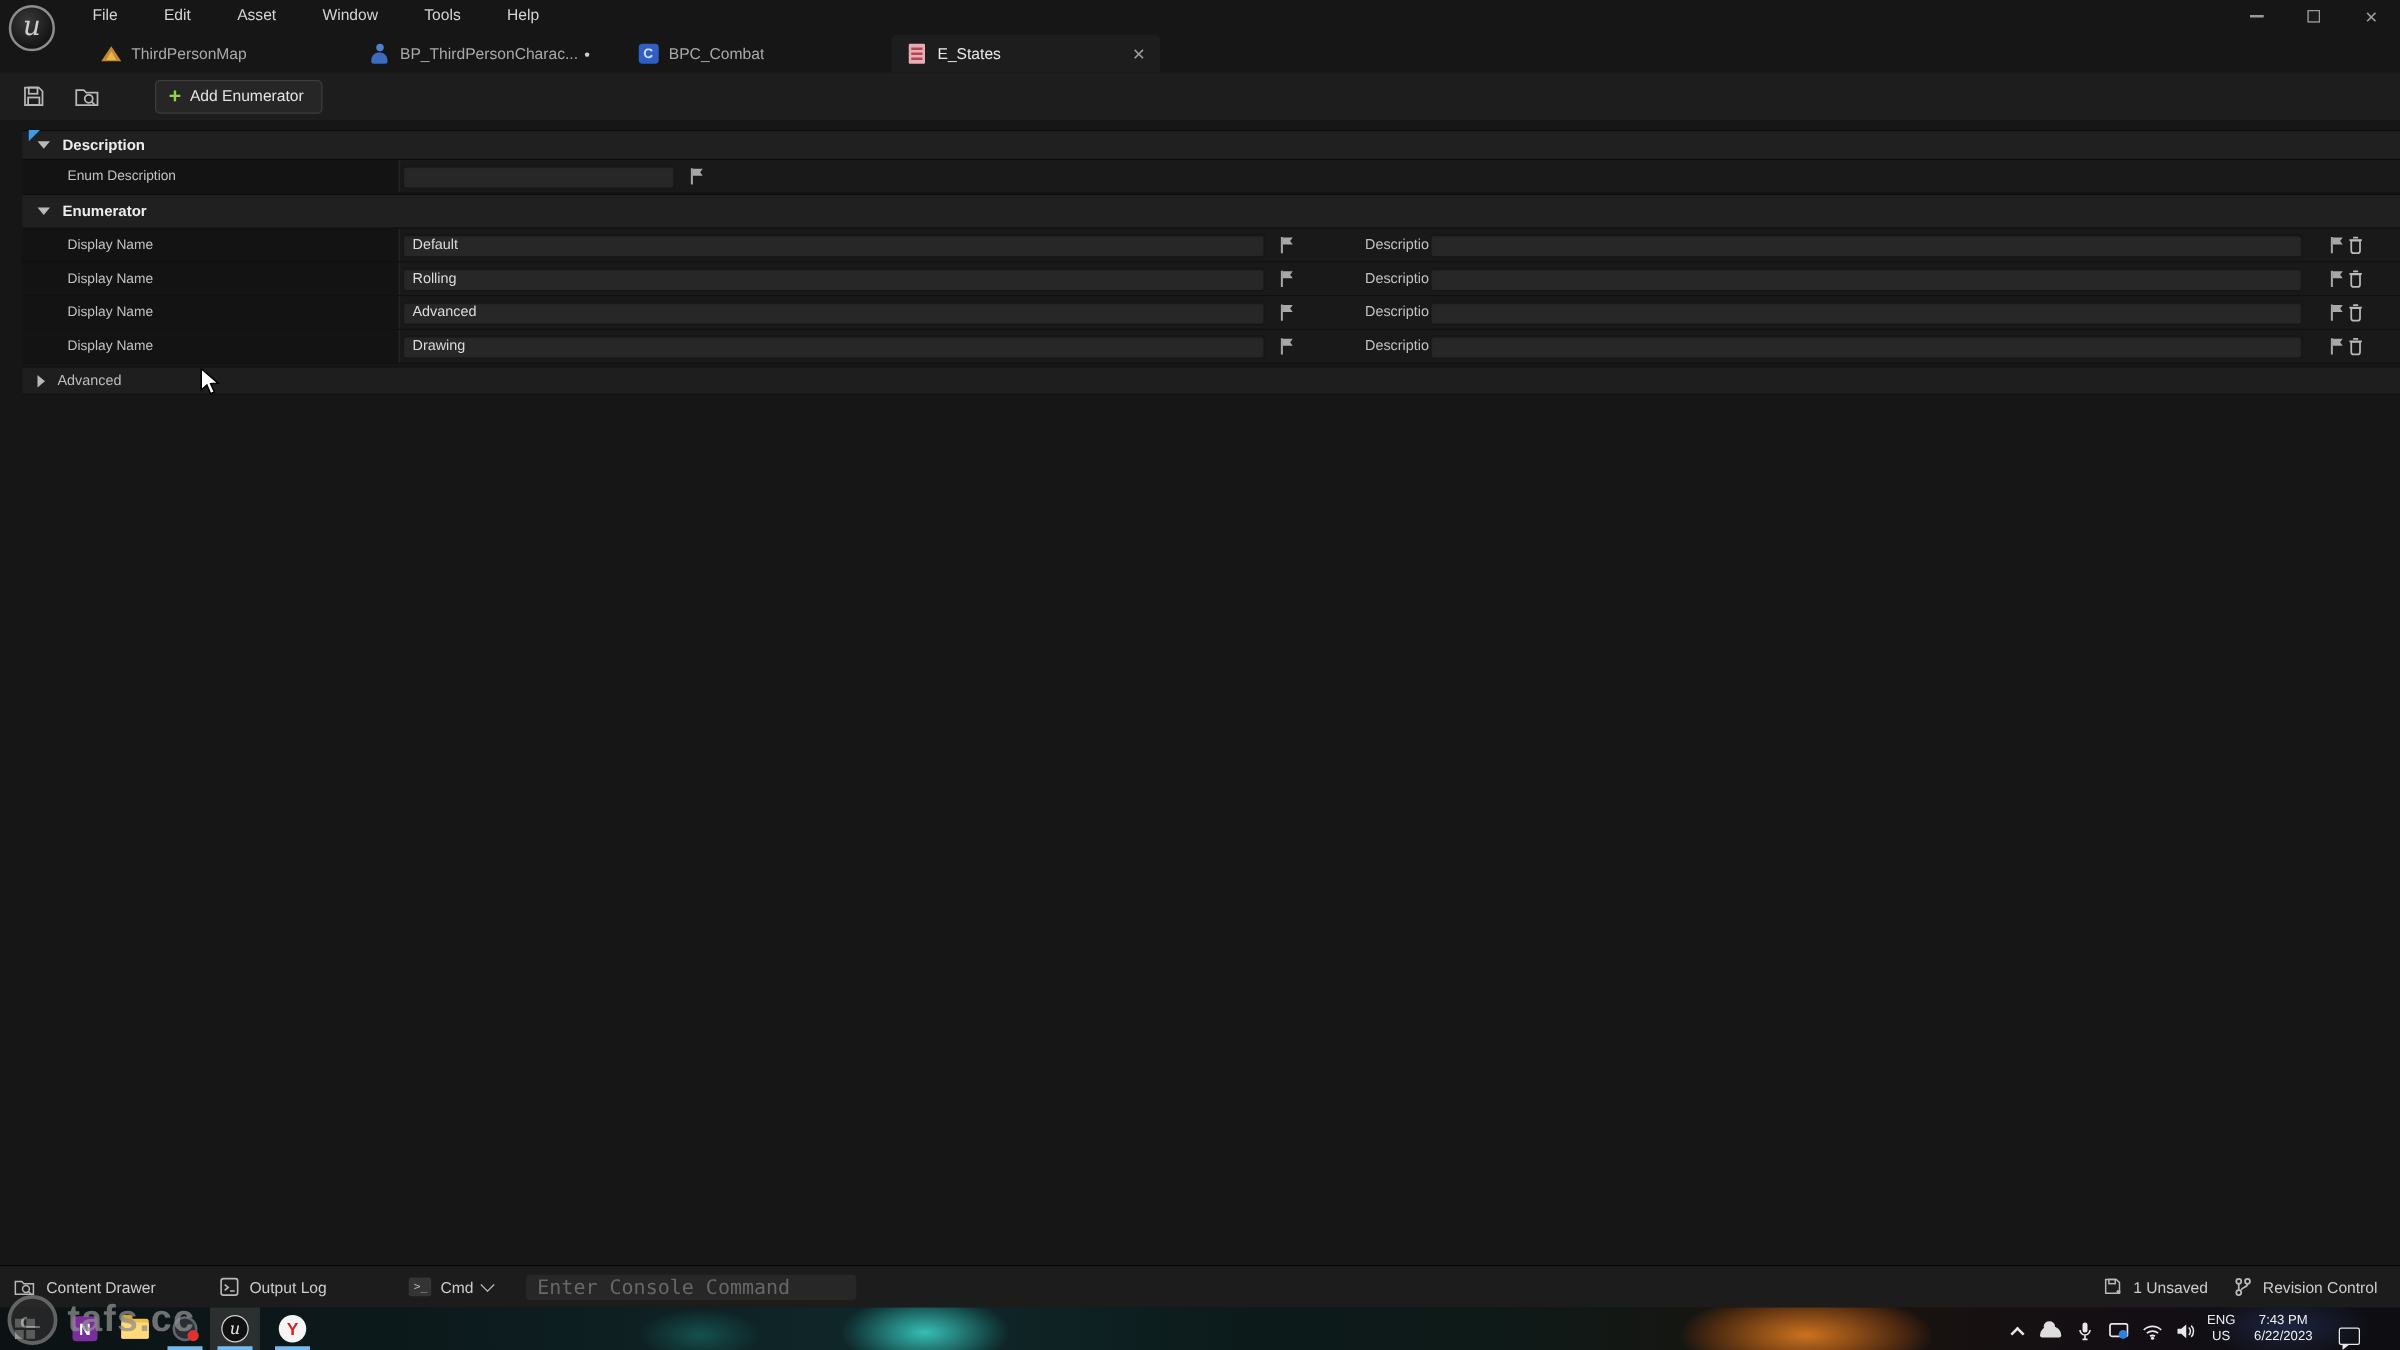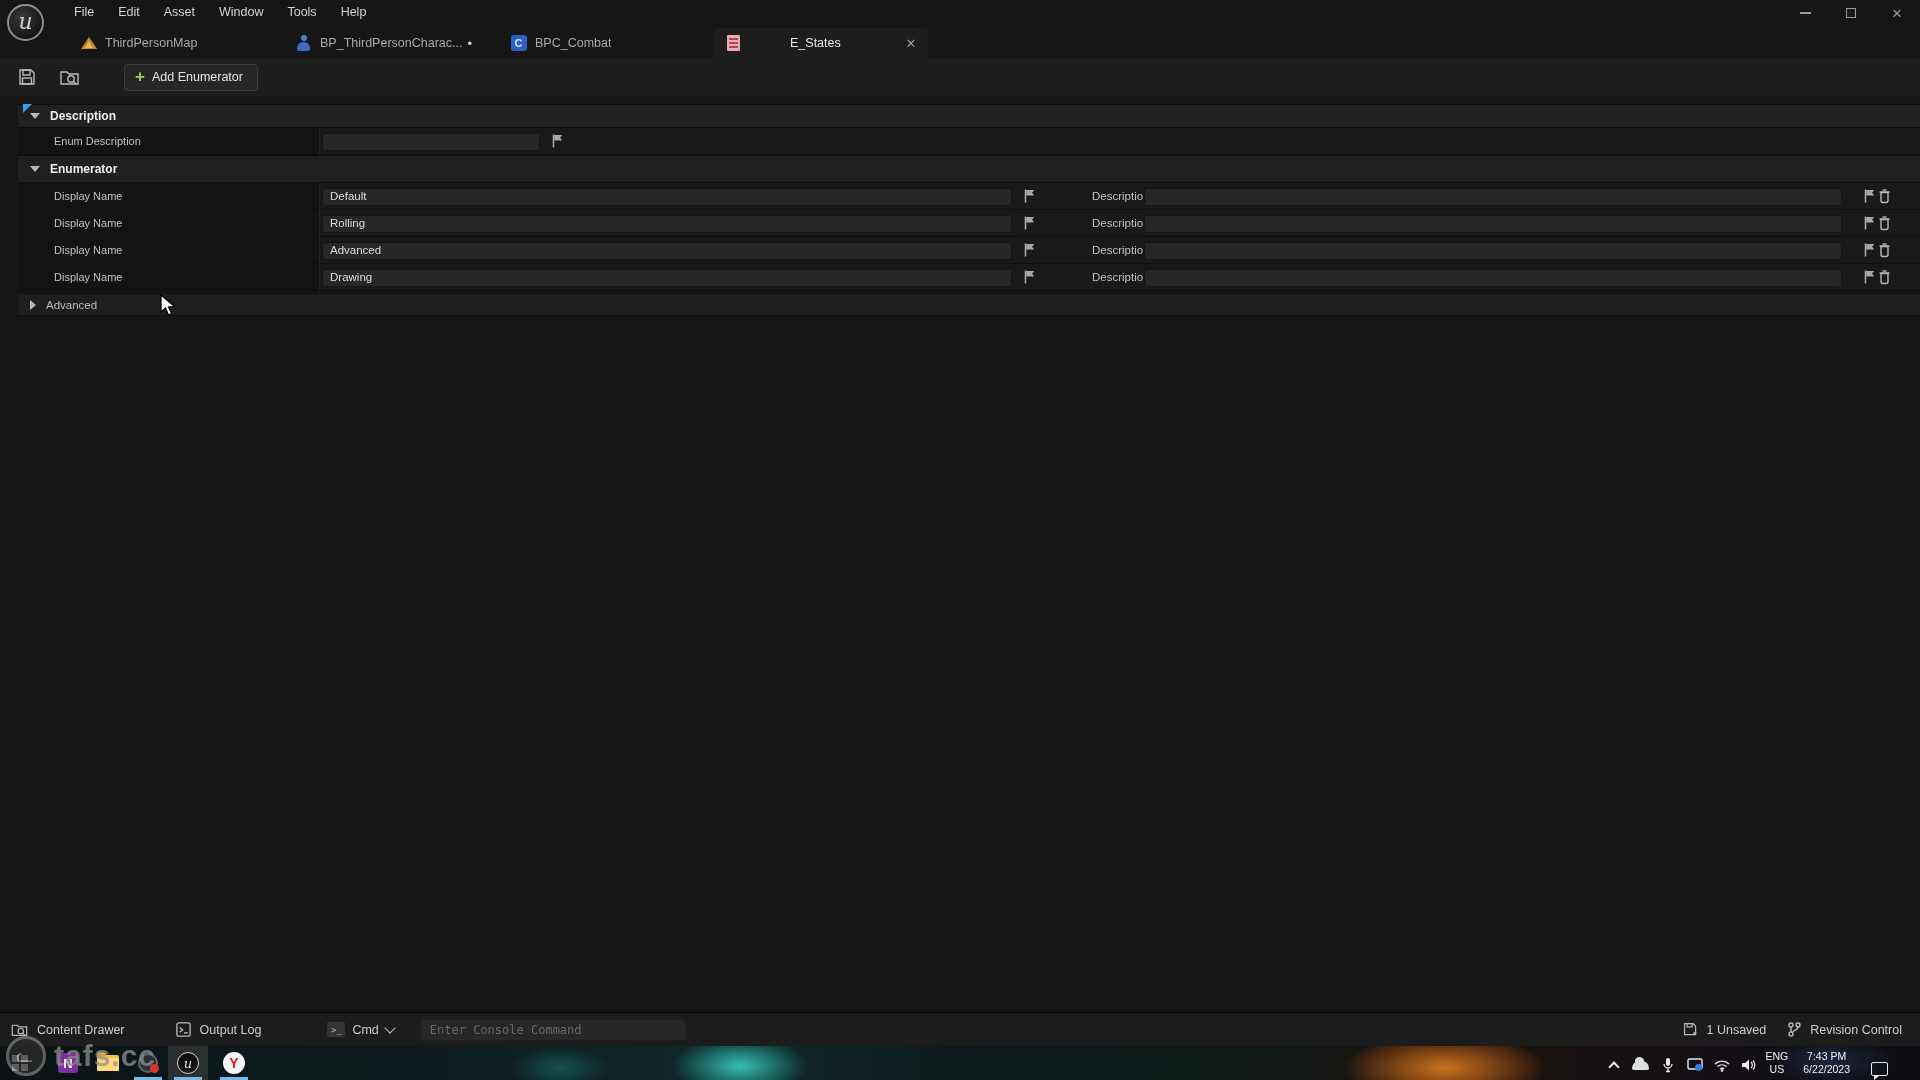--- a/index.html
+++ b/index.html
@@ -3,39 +3,39 @@
 <meta charset="utf-8">
 <style>
   * { margin:0; padding:0; box-sizing:border-box; }
   html,body { width:1920px; height:1080px; background:#101010; overflow:hidden;
     font-family:"Liberation Sans", sans-serif; }
   .screen { position:relative; width:1920px; height:1080px; background:#161616; color:#c8c8c8; }
 
   
   .titlebar { position:absolute; top:0; left:0; width:1920px; height:24px; background:#161616;
     display:flex; align-items:center; }
-  .menu { display:flex; margin-left:62px; }
+  .menu { display:flex; margin-left:62px;gap:13px; }
   .menu-item { padding:4px 12px; font-size:12.5px; color:#d4d4d4; cursor:default; }
   .win-controls { position:absolute; right:0; top:0; height:26px; display:flex; align-items:center; }
   .win-btn { width:46px; height:26px; display:flex; align-items:center; justify-content:center; color:#9a9a9a; font-size:13px; }
   .min-glyph { width:11px; height:1.5px; background:#9a9a9a; display:inline-block; }
   .restore-glyph { position:relative; width:10px; height:10px; }
   .restore-glyph::before { content:""; position:absolute; right:0; top:0; width:8px; height:8px; border:1.3px solid #9a9a9a; background:#1b1b1b; }
   .restore-glyph::after { content:""; position:absolute; left:0; bottom:0; width:8px; height:8px; border:1.3px solid #9a9a9a; background:#1b1b1b; }
 
   .ue-logo { position:absolute; left:7px; top:4px; width:37px; height:37px; border-radius:50%;
     border:2px solid #8d8d8d; background:radial-gradient(circle at 40% 35%, #3a3a3a, #151515 70%);
     display:flex; align-items:center; justify-content:center; z-index:5; }
   .ue-logo span { color:#cfcfcf; font-family:"DejaVu Serif", serif; font-size:22px; font-style:italic; margin-top:-2px; }
 
   
   .tabbar { position:absolute; top:24px; left:0; width:1920px; height:34px; background:#161616; }
   .tab { position:absolute; top:4px; height:30px; width:215px; display:flex; align-items:center;
     padding:0 8px 0 12px; font-size:12.5px; color:#a9a9a9; border-radius:4px 4px 0 0; cursor:default; }
-  .tab.active { background:#1d1d1d; color:#e8e8e8;gap:40px; }
+  .tab.active { background:#1d1d1d; color:#e8e8e8; }
   .tab .ticon { width:17px; height:17px; margin-right:8px; flex:none; display:flex; align-items:center; justify-content:center; }
   .tab-label { white-space:nowrap; overflow:hidden; }
   .dirty-dot { color:#cfcfcf; margin-left:5px; font-size:13px; }
   .tab-close { margin-left:auto; color:#9a9a9a; font-size:13px; width:18px; height:18px; display:flex; align-items:center; justify-content:center; border-radius:3px; }
   
   .icon-level { width:0; height:0; border-left:8px solid transparent; border-right:8px solid transparent; border-bottom:12px solid #c8892c; position:relative; }
   .icon-level::after { content:""; position:absolute; left:-4px; top:4px; width:0; height:0;
     border-left:4px solid transparent; border-right:4px solid transparent; border-bottom:7px solid #e8b554; }
   .icon-person { position:relative; width:15px; height:16px; }
   .icon-person::before { content:""; position:absolute; left:4.5px; top:0; width:6px; height:6px; border-radius:50%; background:#4d7fd6; }
@@ -85,21 +85,21 @@
 
   
   .statusbar { position:absolute; top:1012px; left:0; width:1920px; height:34px; background:#1c1c1c;
     border-top:1px solid #0a0a0a; display:flex; align-items:center; }
   .sb-item { display:flex; align-items:center; gap:8px; font-size:12.5px; color:#cccccc; padding:0 10px; height:100%; }
   .cmd-box { display:flex; align-items:center; gap:7px; margin-left:48px; padding:3px 8px; border-radius:3px; }
   .cmd-glyph { width:18px; height:15px; background:#343434; border-radius:2px; color:#b5b5b5; font-size:9px;
     display:flex; align-items:center; justify-content:center; font-family:"DejaVu Sans Mono", monospace; }
   .chev { width:8px; height:8px; border-right:1.6px solid #bbb; border-bottom:1.6px solid #bbb; transform:rotate(45deg); margin-top:-4px; }
   .console-input { margin-left:18px; width:266px; height:22px; background:#272727; border:1px solid #1e1e1e; border-radius:4px;
-    color:#6e6e6e; font-family:"DejaVu Sans Mono", monospace; font-size:12px; padding:0 9px; }
+    color:#6e6e6e; font-family:"DejaVu Sans Mono", monospace; font-size:16px; padding:0 9px; }
   .console-input::placeholder { color:#676767; font-family:"DejaVu Sans Mono", monospace; }
   .sb-right { margin-left:auto; display:flex; align-items:center; margin-right:8px; }
 
   
   .taskbar { position:absolute; top:1046px; left:0; width:1920px; height:34px;
     background:
       radial-gradient(90px 40px at 740px 20px, rgba(61,216,205,.85), rgba(25,120,115,.35) 60%, transparent 75%),
       radial-gradient(70px 30px at 560px 22px, rgba(30,150,140,.4), transparent 70%),
       radial-gradient(130px 45px at 1445px 22px, rgba(224,124,32,.9), rgba(150,70,15,.4) 60%, transparent 78%),
       radial-gradient(90px 35px at 1830px 15px, rgba(40,60,110,.5), transparent 75%),

